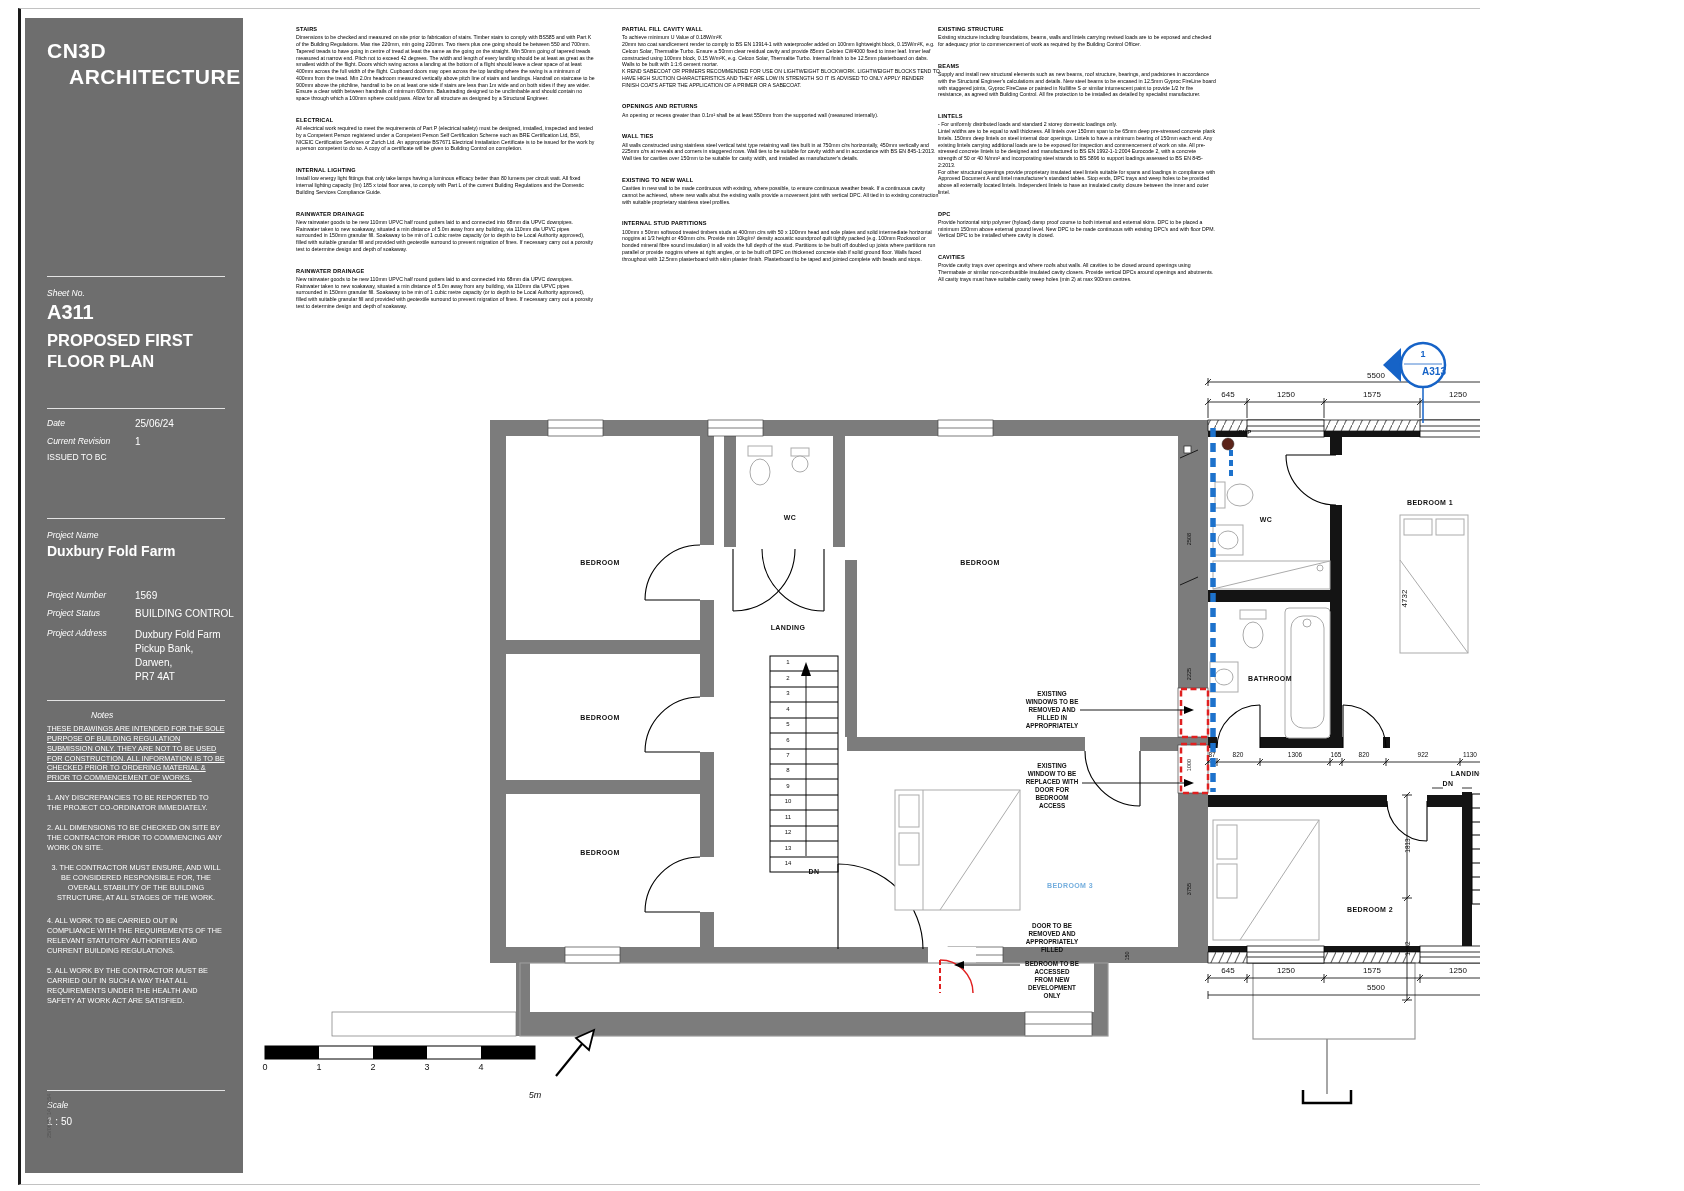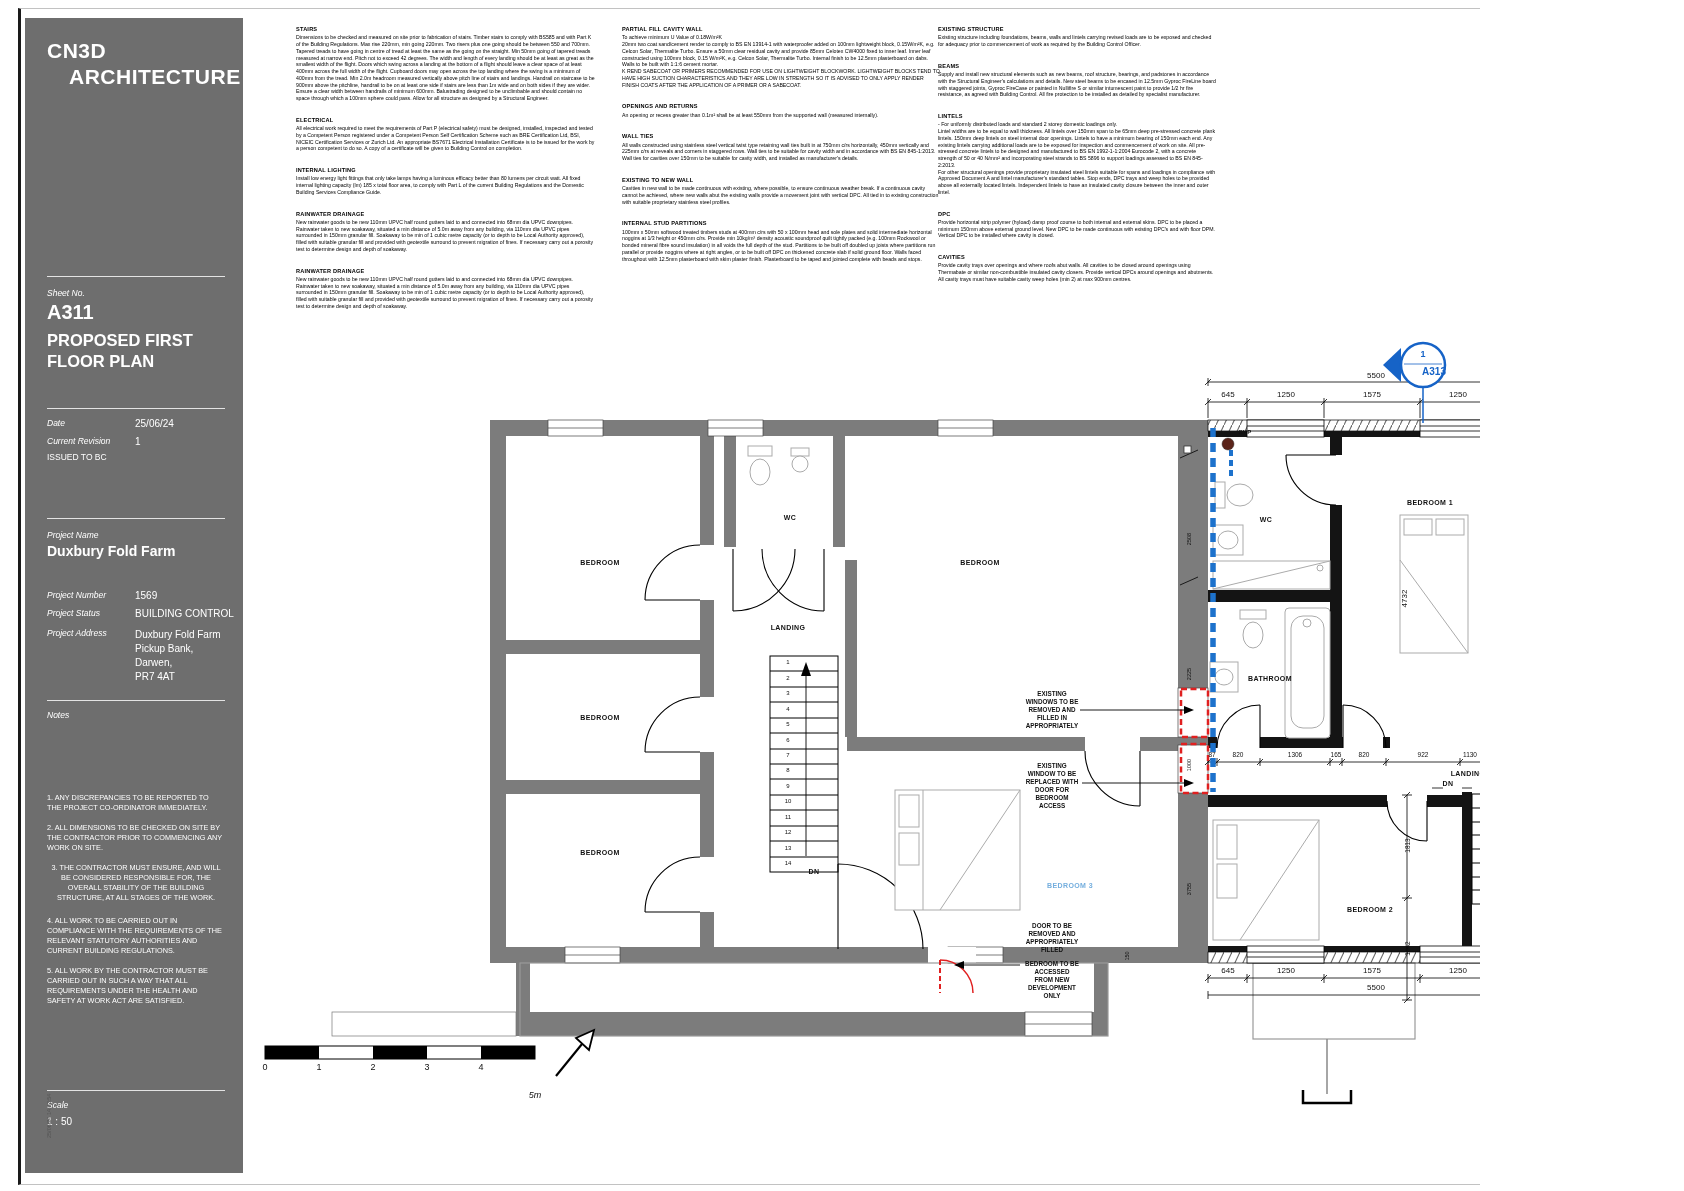--- a/index.html
+++ b/index.html
@@ -392,21 +392,22 @@
     <div class="abs lbl" style="top:572px;">Project Number</div>
     <div class="abs val" style="top:572px;left:110px;">1569</div>
     <div class="abs lbl" style="top:590px;">Project Status</div>
     <div class="abs val" style="top:590px;left:110px;width:110px;">BUILDING CONTROL</div>
     <div class="abs lbl" style="top:610px;">Project Address</div>
     <div class="abs val prewrap" style="top:610px;left:110px;line-height:1.4;">Duxbury Fold Farm
 Pickup Bank,
 Darwen,
 PR7 4AT</div>
     <div class="abs sbsep" style="top:682px;"></div>
-    <div class="abs lbl" style="top:692px;">Notes</div>
+    <div class="abs lbl" style="top:692px;margin-left:44px;">Notes</div>
+    <div class="abs note" style="top:706px;text-decoration:underline;">THESE DRAWINGS ARE INTENDED FOR THE SOLE PURPOSE OF BUILDING REGULATION SUBMISSION ONLY. THEY ARE NOT TO BE USED FOR CONSTRUCTION. ALL INFORMATION IS TO BE CHECKED PRIOR TO ORDERING MATERIAL &amp; PRIOR TO COMMENCEMENT OF WORKS.</div>
     <div class="abs note" style="top:775px;">1. ANY DISCREPANCIES TO BE REPORTED TO THE PROJECT CO-ORDINATOR IMMEDIATELY.</div>
     <div class="abs note" style="top:805px;">2. ALL DIMENSIONS TO BE CHECKED ON SITE BY THE CONTRACTOR PRIOR TO COMMENCING ANY WORK ON SITE.</div>
     <div class="abs note" style="top:845px;text-align:center;">3. THE CONTRACTOR MUST ENSURE, AND WILL BE CONSIDERED RESPONSIBLE FOR, THE OVERALL STABILITY OF THE BUILDING STRUCTURE, AT ALL STAGES OF THE WORK.</div>
     <div class="abs note" style="top:898px;">4. ALL WORK TO BE CARRIED OUT IN COMPLIANCE WITH THE REQUIREMENTS OF THE RELEVANT STATUTORY AUTHORITIES AND CURRENT BUILDING REGULATIONS.</div>
     <div class="abs note" style="top:948px;">5. ALL WORK BY THE CONTRACTOR MUST BE CARRIED OUT IN SUCH A WAY THAT ALL REQUIREMENTS UNDER THE HEALTH AND SAFETY AT WORK ACT ARE SATISFIED.</div>
     <div class="abs sbsep" style="top:1072px;"></div>
     <div class="abs lbl" style="top:1082px;">Scale</div>
     <div class="abs" style="top:1098px;font-size:10px;">1 : 50</div>
   </div>
   <div class="abs stamp" style="left:4px;top:1090px;width:90px;">25/06/24 14:03:54</div>

